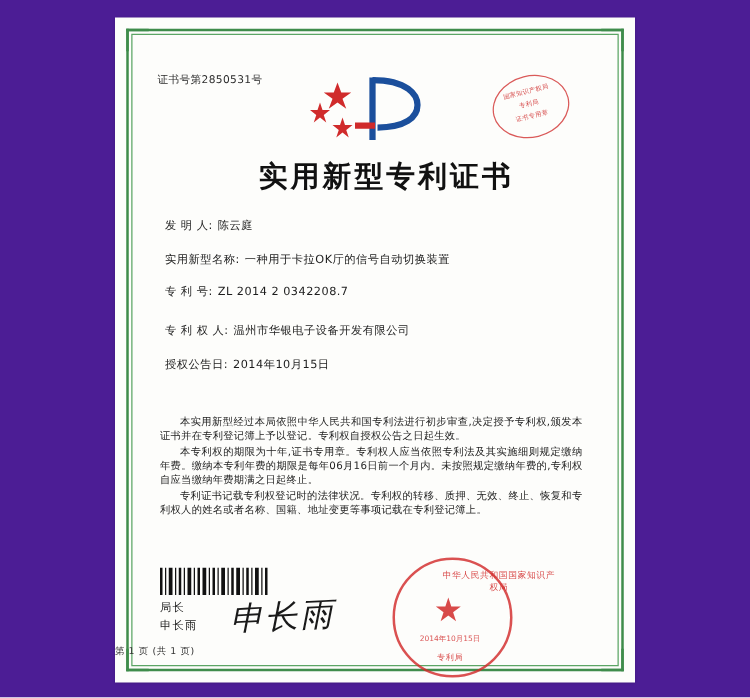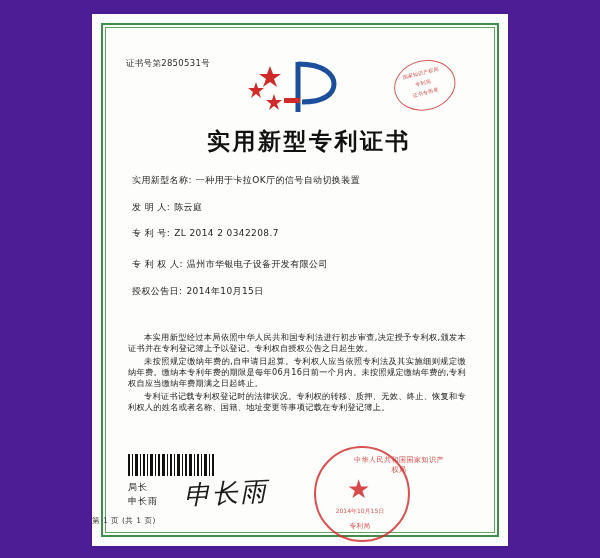--- a/index.html
+++ b/index.html
@@ -291,44 +291,44 @@
       <div class="oval"></div>
       <div class="line l1">国家知识产权局</div>
       <div class="line l2">专利局</div>
       <div class="line l3">证书专用章</div>
     </div>
 
     <div class="main-title">实用新型专利证书</div>
 
     <div class="fields">
       <div class="field-row">
+        <span class="field-label">发 明 人:</span>
+        <span class="field-value">陈云庭</span>
+      </div>
+      <div class="field-row">
         <span class="field-label">实用新型名称:</span>
         <span class="field-value">一种用于卡拉OK厅的信号自动切换装置</span>
-      </div>
-      <div class="field-row">
-        <span class="field-label">发 明 人:</span>
-        <span class="field-value">陈云庭</span>
       </div>
       <div class="field-row gap-after">
         <span class="field-label">专 利 号:</span>
         <span class="field-value">ZL 2014 2 0342208.7</span>
       </div>
       <div class="field-row">
         <span class="field-label">专 利 权 人:</span>
         <span class="field-value">温州市华银电子设备开发有限公司</span>
       </div>
       <div class="field-row">
         <span class="field-label">授权公告日:</span>
         <span class="field-value">2014年10月15日</span>
       </div>
     </div>
 
     <div class="body-text">
       <p>本实用新型经过本局依照中华人民共和国专利法进行初步审查,决定授予专利权,颁发本证书并在专利登记簿上予以登记。专利权自授权公告之日起生效。</p>
-      <p>未按照规定缴纳年费的,自申请日起算。专利权人应当依照专利法及其实施细则规定缴纳年费。缴纳本专利年费的期限是每年06月16日前一个月内。未按照规定缴纳年费的,专利权自应当缴纳年费期满之日起终止。</p>
+      <p>本专利权的期限为十年,证书专用章。专利权人应当依照专利法及其实施细则规定缴纳年费。缴纳本专利年费的期限是每年06月16日前一个月内。未按照规定缴纳年费的,专利权自应当缴纳年费期满之日起终止。</p>
       <p>专利证书记载专利权登记时的法律状况。专利权的转移、质押、无效、终止、恢复和专利权人的姓名或者名称、国籍、地址变更等事项记载在专利登记簿上。</p>
     </div>
 
     <div class="barcode">
       <svg width="88" height="22" viewBox="0 0 88 22">
         <g fill="#111111">
           <rect x="0" y="0" width="2" height="22"></rect>
           <rect x="4" y="0" width="1" height="22"></rect>
           <rect x="7" y="0" width="3" height="22"></rect>
           <rect x="12" y="0" width="1" height="22"></rect>

